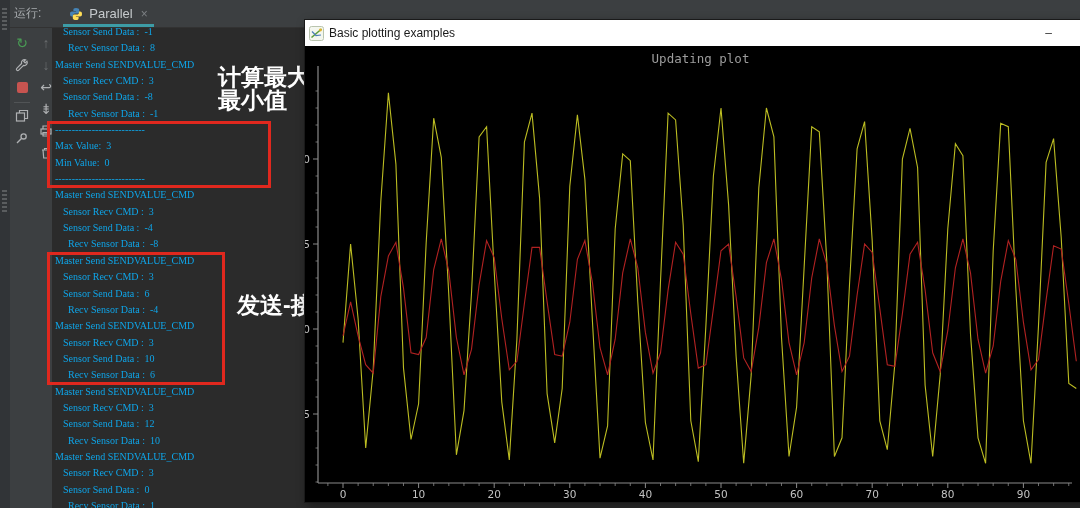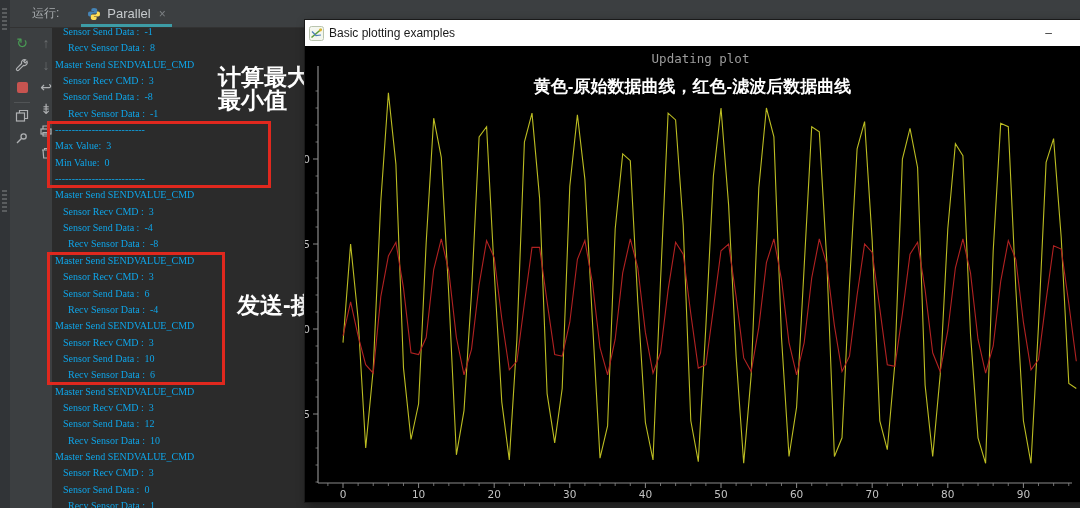--- a/index.html
+++ b/index.html
@@ -8,21 +8,21 @@
   .abs { position:absolute; }
 
   
   #stripe { left:0; top:0; width:10px; height:508px; background:#313437; }
   .grip { position:absolute; left:2px; width:5px; height:22px;
           background:repeating-linear-gradient(to bottom,#5a5d5f 0 2px,transparent 2px 4px); }
 
   
   #header { left:10px; top:0; width:295px; height:28px; background:#3c3f41;
             border-bottom:1px solid #323232; display:flex; align-items:center; }
-  #run-label { color:#a9adb0; font-size:12px; margin-left:22px; }
+  #run-label { color:#a9adb0; font-size:12px; margin-left:4px; }
   #tab { display:flex; align-items:center; gap:6px; margin-left:22px; height:100%;
          padding:0 6px; position:relative; }
   #tab .underline { position:absolute; left:0; right:0; bottom:0; height:3px; background:#3d9ca6; }
   #tab-label { color:#c6cacd; font-size:13px; }
   #tab-close { color:#7d8184; font-size:12px; margin-left:2px; cursor:pointer; }
 
   
   .toolcol { top:28px; width:24px; bottom:0; background:#3c3f41; display:flex;
              flex-direction:column; align-items:center; padding-top:5px; }
   #toolcol1 { left:10px; }
@@ -247,15 +247,14 @@
         <line x1="13" y1="283" x2="8" y2="283" stroke="#8a8a8a" stroke-width="1"></line>
         <text x="5" y="286.5" fill="#c2c2c2" font-size="10.5" font-family="&quot;DejaVu Sans&quot;,&quot;Liberation Sans&quot;,sans-serif" text-anchor="end">0</text>
         <line x1="13" y1="198" x2="8" y2="198" stroke="#8a8a8a" stroke-width="1"></line>
         <text x="5" y="201.5" fill="#c2c2c2" font-size="10.5" font-family="&quot;DejaVu Sans&quot;,&quot;Liberation Sans&quot;,sans-serif" text-anchor="end">5</text>
         <line x1="13" y1="113" x2="8" y2="113" stroke="#8a8a8a" stroke-width="1"></line>
         <text x="5" y="116.5" fill="#c2c2c2" font-size="10.5" font-family="&quot;DejaVu Sans&quot;,&quot;Liberation Sans&quot;,sans-serif" text-anchor="end">10</text>
         <polyline points="38.0,296.6 45.6,198.0 53.1,272.8 60.7,402.0 68.2,323.8 75.8,155.5 83.4,46.7 90.9,118.1 98.5,322.1 106.0,393.5 113.6,357.8 121.2,196.3 128.7,72.2 136.3,111.3 143.8,249.0 151.4,408.8 159.0,364.6 166.5,247.3 174.1,90.9 181.6,80.7 189.2,225.2 196.8,356.1 204.3,413.9 211.9,293.2 219.4,96.0 227.0,67.1 234.6,152.1 242.1,347.6 249.7,396.9 257.2,342.5 264.8,140.2 272.4,68.8 279.9,133.4 287.5,276.2 295.0,412.2 302.6,379.9 310.2,182.7 317.7,107.9 325.3,114.7 332.8,255.8 340.4,376.5 348.0,413.9 355.5,235.4 363.1,67.1 370.6,73.9 378.2,179.3 385.8,374.8 393.3,415.6 400.9,279.6 408.4,130.0 416.0,62.0 423.6,158.9 431.1,310.2 438.7,417.3 446.2,328.9 453.8,141.9 461.4,62.0 468.9,90.9 476.5,291.5 484.0,410.5 491.6,361.2 499.2,220.1 506.7,80.7 514.3,85.8 521.8,215.0 529.4,410.5 537.0,391.8 544.5,238.8 552.1,102.8 559.6,75.6 567.2,194.6 574.8,374.8 582.3,403.7 589.9,317.0 597.4,113.0 605.0,82.4 612.6,121.5 620.1,339.1 627.7,410.5 635.2,328.9 642.8,182.7 650.4,97.7 657.9,109.6 665.5,288.1 673.0,391.8 680.6,417.3 688.2,204.8 695.7,77.3 703.3,80.7 710.8,242.2 718.4,374.8 726.0,417.3 733.5,279.6 741.1,116.4 748.6,92.6 756.2,191.2 763.8,337.4 771.3,342.5" fill="none" stroke="#bcbd22" stroke-width="1.1"></polyline>
         <polyline points="38.0,289.8 45.6,255.8 53.1,289.8 60.7,318.7 68.2,327.2 75.8,250.7 83.4,209.9 90.9,196.3 98.5,242.2 106.0,306.8 113.6,308.5 121.2,291.5 128.7,223.5 136.3,192.9 143.8,225.2 151.4,291.5 159.0,328.9 166.5,303.4 174.1,238.8 181.6,194.6 189.2,211.6 196.8,272.8 204.3,323.8 211.9,315.3 219.4,257.5 227.0,201.4 234.6,201.4 242.1,255.8 249.7,308.5 257.2,310.2 264.8,276.2 272.4,213.3 279.9,194.6 287.5,237.1 295.0,301.7 302.6,328.9 310.2,293.2 317.7,226.9 325.3,192.9 332.8,221.8 340.4,286.4 348.0,327.2 355.5,306.8 363.1,243.9 370.6,196.3 378.2,208.2 385.8,267.7 393.3,322.1 400.9,318.7 408.4,262.6 416.0,204.8 423.6,198.0 431.1,250.7 438.7,311.9 446.2,325.5 453.8,281.3 461.4,216.7 468.9,192.9 476.5,233.7 484.0,296.6 491.6,328.9 499.2,296.6 506.7,232.0 514.3,192.9 521.8,218.4 529.4,279.6 537.0,325.5 544.5,310.2 552.1,249.0 559.6,198.0 567.2,206.5 574.8,262.6 582.3,318.7 589.9,320.4 597.4,267.7 605.0,208.2 612.6,196.3 620.1,243.9 627.7,306.8 635.2,325.5 642.8,284.7 650.4,221.8 657.9,192.9 665.5,226.9 673.0,293.2 680.6,327.2 688.2,300.0 695.7,235.4 703.3,194.6 710.8,213.3 718.4,276.2 726.0,323.8 733.5,313.6 741.1,254.1 748.6,199.7 756.2,203.1 763.8,257.5 771.3,315.3" fill="none" stroke="#b22222" stroke-width="1.1"></polyline>
       </svg>
     <div id="chart-title" class="abs">Updating plot</div>
-    <div id="chart-note" class="abs">黄色-原始数据曲线，红色-滤波后数据曲线</div>
   </div>
 </div>
 
 </body></html>

